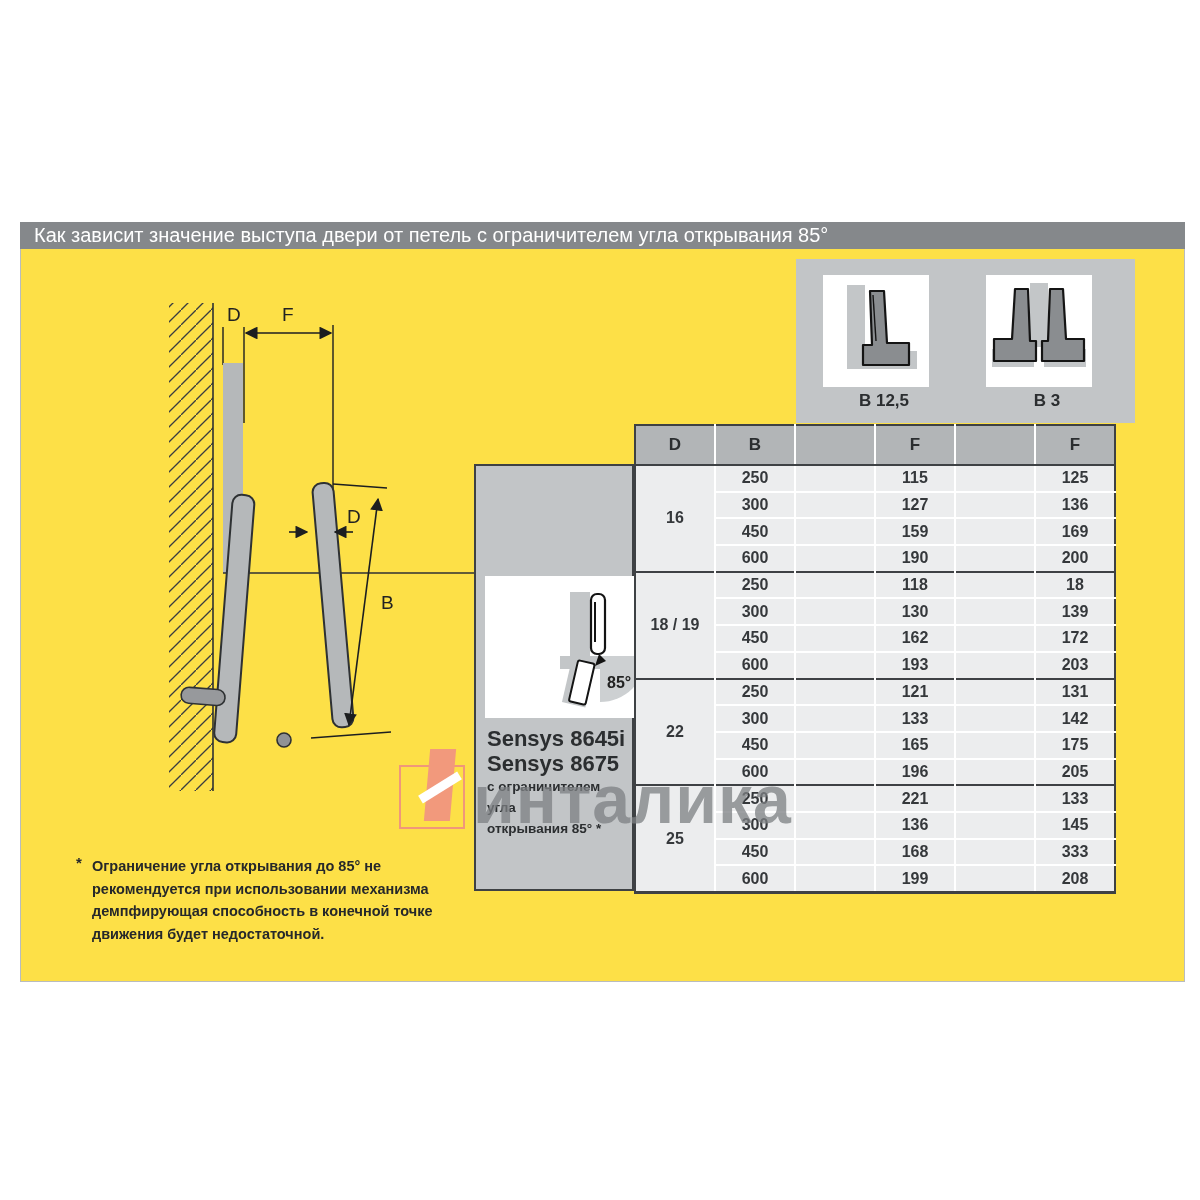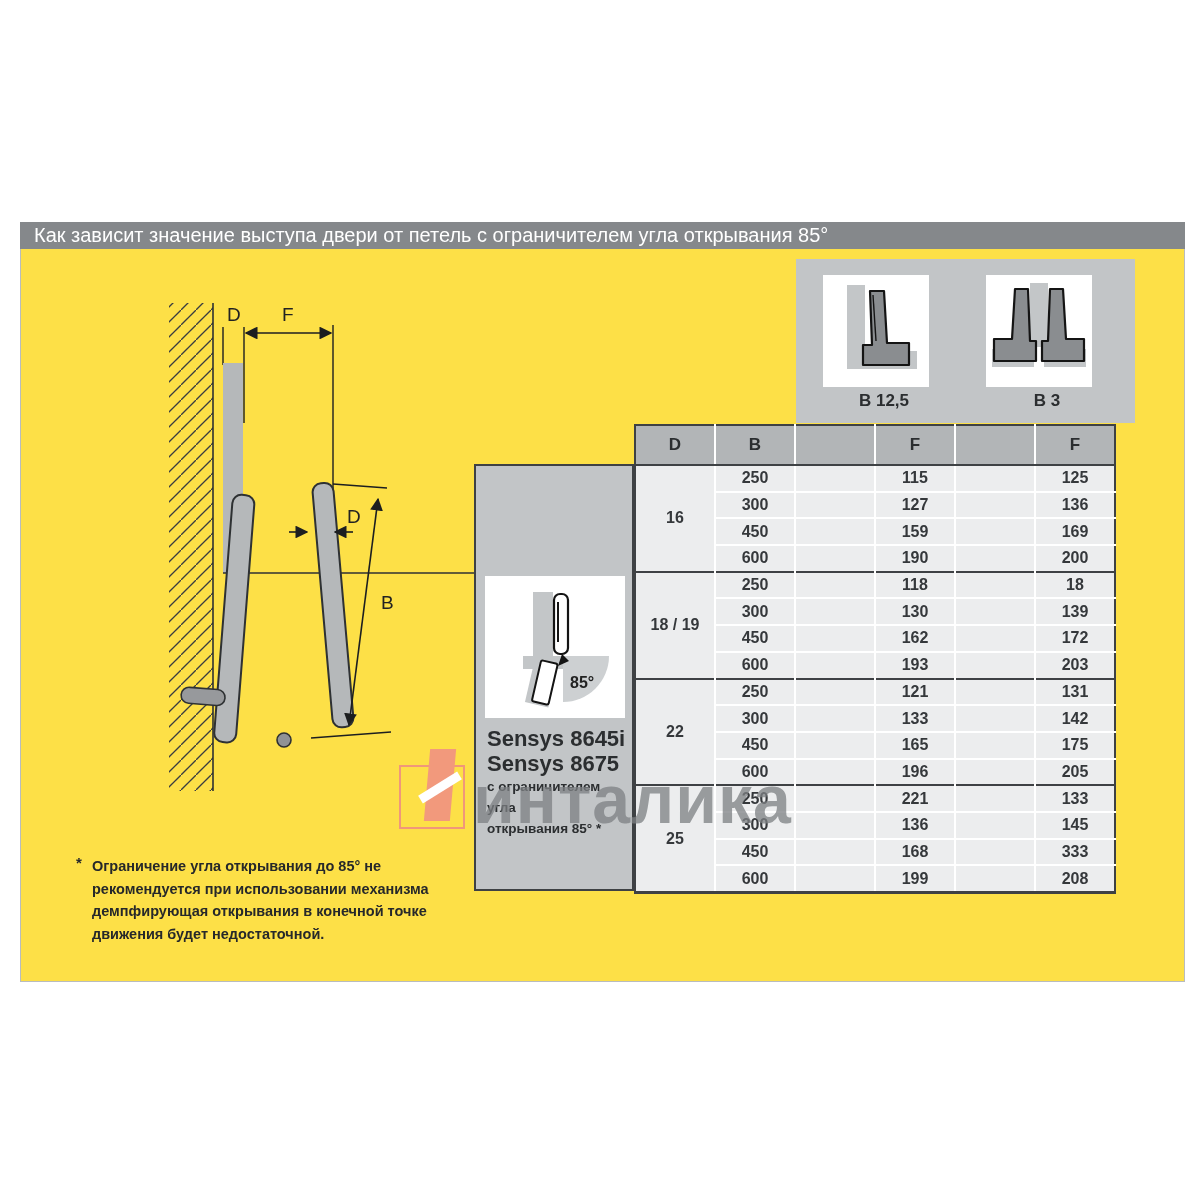--- a/index.html
+++ b/index.html
@@ -13,21 +13,21 @@
   
   .diagram{position:absolute;left:130px;top:72px;}
   
   .app-box{position:absolute;top:36px;width:176px;height:164px;background:#c2c5c7;}
   .app-inner{position:absolute;left:27px;top:16px;width:106px;height:112px;background:#ffffff;}
   .app-label{position:absolute;left:0;top:132px;width:100%;text-align:center;
          font-size:17px;font-weight:bold;color:#2b2e30;}
   
   .side-panel{position:absolute;left:453px;top:241px;width:160px;height:427px;
          background:#c2c5c7;border:2px solid #3e4144;box-sizing:border-box;}
-  .hinge-box{position:absolute;left:9px;top:110px;width:140px;height:142px;background:#ffffff;}
+  .hinge-box{position:absolute;left:9px;top:110px;width:140px;height:142px;background:#ffffff;padding-left:37px;}
   .product-text{position:absolute;left:11px;top:260px;color:#2b2e30;line-height:1.25;}
   .product-name{font-size:22px;font-weight:bold;line-height:25px;}
   .product-desc{font-size:13.5px;font-weight:bold;line-height:21px;}
   
   .data-table{position:absolute;left:613px;top:201px;width:482px;border-collapse:collapse;
          table-layout:fixed;background:#ecedee;
          border:2px solid #3e4144;border-bottom-width:3px;}
   .data-table th{background:#b2b5b7;height:36px;font-size:17px;font-weight:bold;color:#2b2e30;
          border-left:2px solid #ffffff;border-bottom:2px solid #3e4144;text-align:center;}
   .data-table th.first{border-left:none;}
@@ -293,21 +293,21 @@
             <td class="cf2">208</td>
           </tr>
       </tbody>
     </table>
 
     <div class="footnote">
       <span class="fn-marker">*</span>
       <div class="fn-lines">
         <div>Ограничение угла открывания до 85° не</div>
         <div>рекомендуется при использовании механизма</div>
-        <div>демпфирующая открывания в конечной точке</div>
+        <div>демпфирующая способность в конечной точке</div>
         <div>движения будет недостаточной.</div>
       </div>
     </div>
 
     <div class="watermark">
       <div class="wm-logo">
         <div class="wm-bar"></div>
         <div class="wm-slash"></div>
       </div>
       <div class="wm-text">инталика</div>

